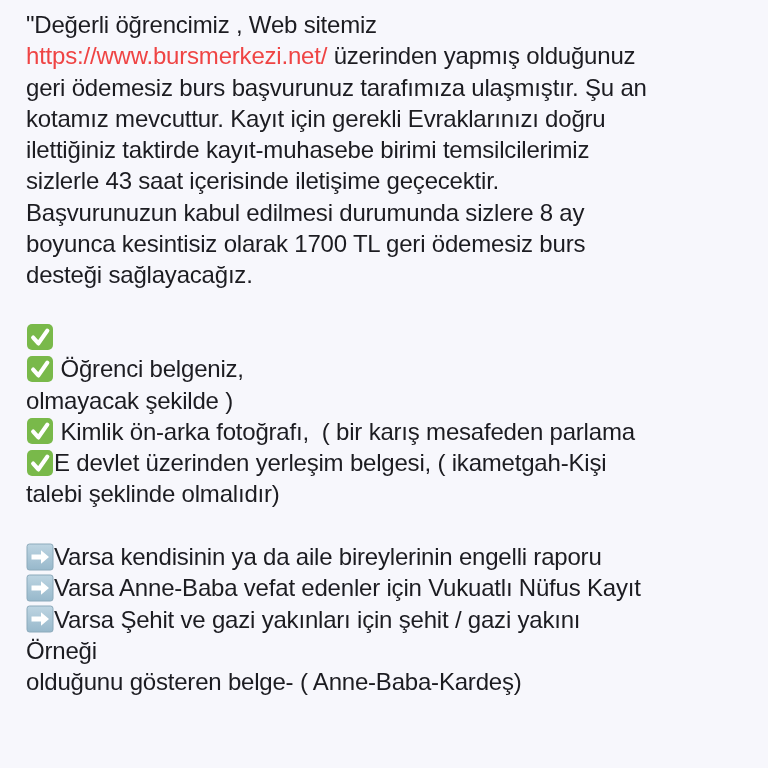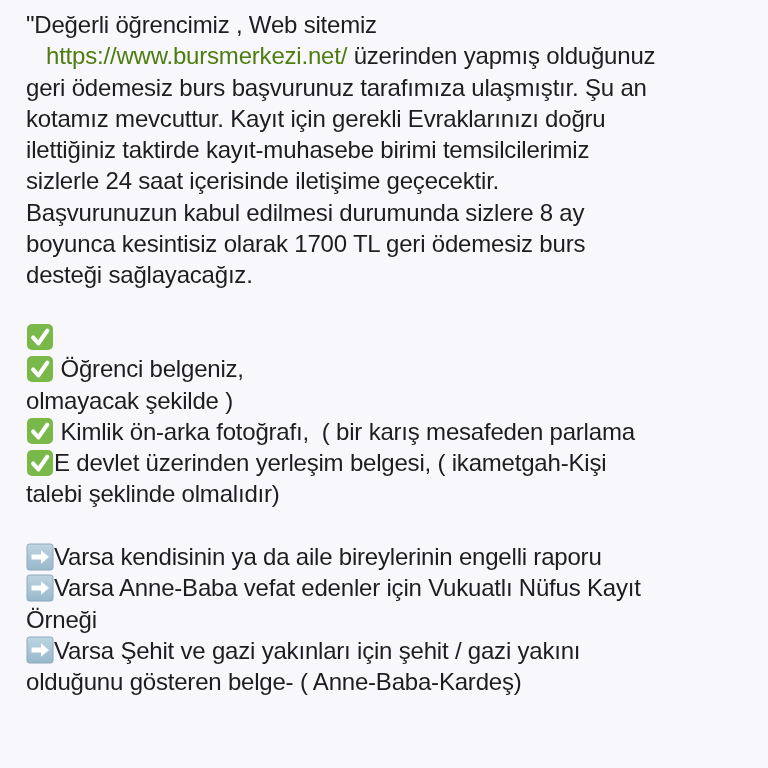--- a/index.html
+++ b/index.html
@@ -17,24 +17,23 @@
     font-size: 24px;
     line-height: 31.3px;
     letter-spacing: -0.2px;
     overflow: hidden;
   }
   .line {
     white-space: pre;
     height: 31.3px;
   }
   .link {
-    color: #4d7c0f;
+    color: #ef4444;
     text-decoration: none;
     cursor: pointer;
-    margin-left: 20px;
   }
   .icon {
     width: 28px;
     height: 28px;
     vertical-align: -5.5px;
   }
   .defs-holder { position: absolute; width: 0; height: 0; overflow: hidden; }
 </style>
 </head>
 <body>
@@ -55,21 +54,21 @@
     </g>
   </defs>
 </svg>
 
 <div class="page">
   <div class="line">"Değerli öğrencimiz , Web sitemiz</div>
   <div class="line"><a class="link">https://www.bursmerkezi.net/</a><span> üzerinden yapmış olduğunuz</span></div>
   <div class="line">geri ödemesiz burs başvurunuz tarafımıza ulaşmıştır. Şu an</div>
   <div class="line">kotamız mevcuttur. Kayıt için gerekli Evraklarınızı doğru</div>
   <div class="line">ilettiğiniz taktirde kayıt-muhasebe birimi temsilcilerimiz</div>
-  <div class="line">sizlerle 24 saat içerisinde iletişime geçecektir.</div>
+  <div class="line">sizlerle 43 saat içerisinde iletişime geçecektir.</div>
   <div class="line">Başvurunuzun kabul edilmesi durumunda sizlere 8 ay</div>
   <div class="line">boyunca kesintisiz olarak 1700 TL geri ödemesiz burs</div>
   <div class="line">desteği sağlayacağız.</div>
 
   <div class="line blank"></div>
 
   <div class="line"><svg class="icon" viewBox="0 0 28 28">
         <use href="#ic-check"></use>
       </svg></div>
   <div class="line"><svg class="icon" viewBox="0 0 28 28">
@@ -85,21 +84,21 @@
   <div class="line">talebi şeklinde olmalıdır)</div>
 
   <div class="line blank"></div>
 
   <div class="line"><svg class="icon" viewBox="0 0 28 28">
         <use href="#ic-arrow"></use>
       </svg><span>Varsa kendisinin ya da aile bireylerinin engelli raporu</span></div>
   <div class="line"><svg class="icon" viewBox="0 0 28 28">
         <use href="#ic-arrow"></use>
       </svg><span>Varsa Anne-Baba vefat edenler için Vukuatlı Nüfus Kayıt</span></div>
-  <div class="line">Örneği</div>
   <div class="line"><svg class="icon" viewBox="0 0 28 28">
         <use href="#ic-arrow"></use>
       </svg><span>Varsa Şehit ve gazi yakınları için şehit / gazi yakını</span></div>
+  <div class="line">Örneği</div>
   <div class="line">olduğunu gösteren belge- ( Anne-Baba-Kardeş)</div>
 
   <div class="line blank"></div>
 
 </div>
 
 </body></html>

